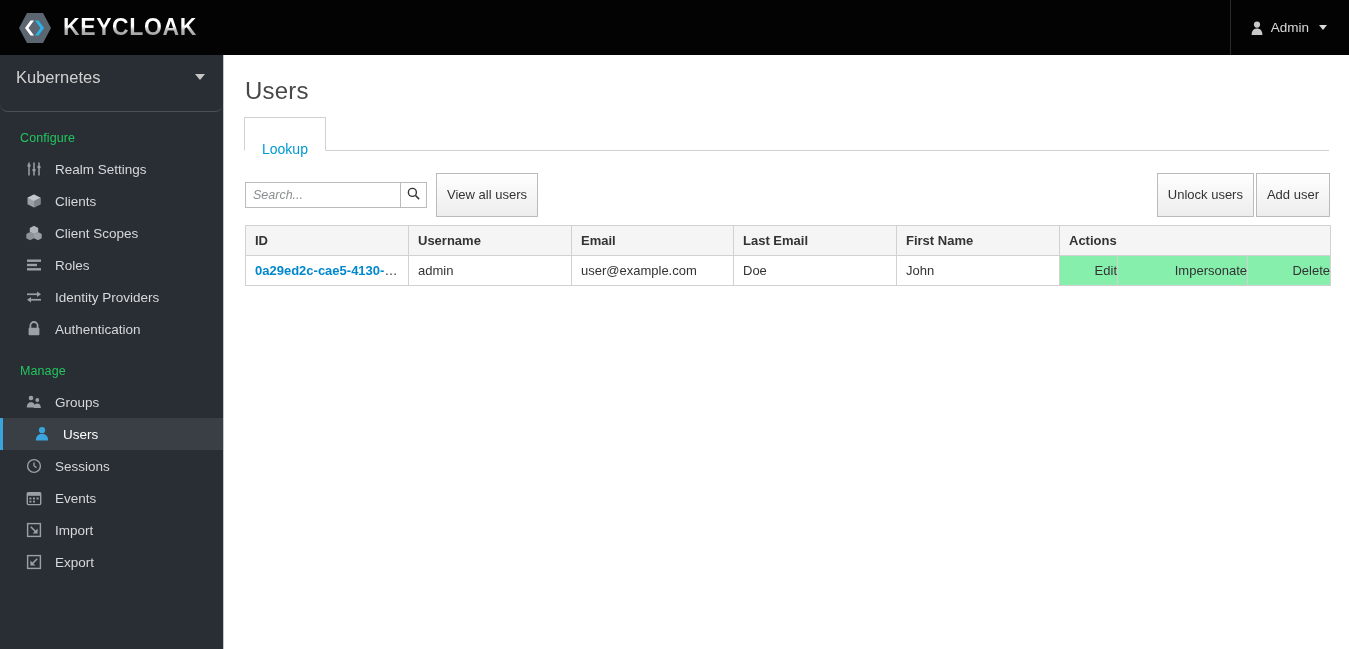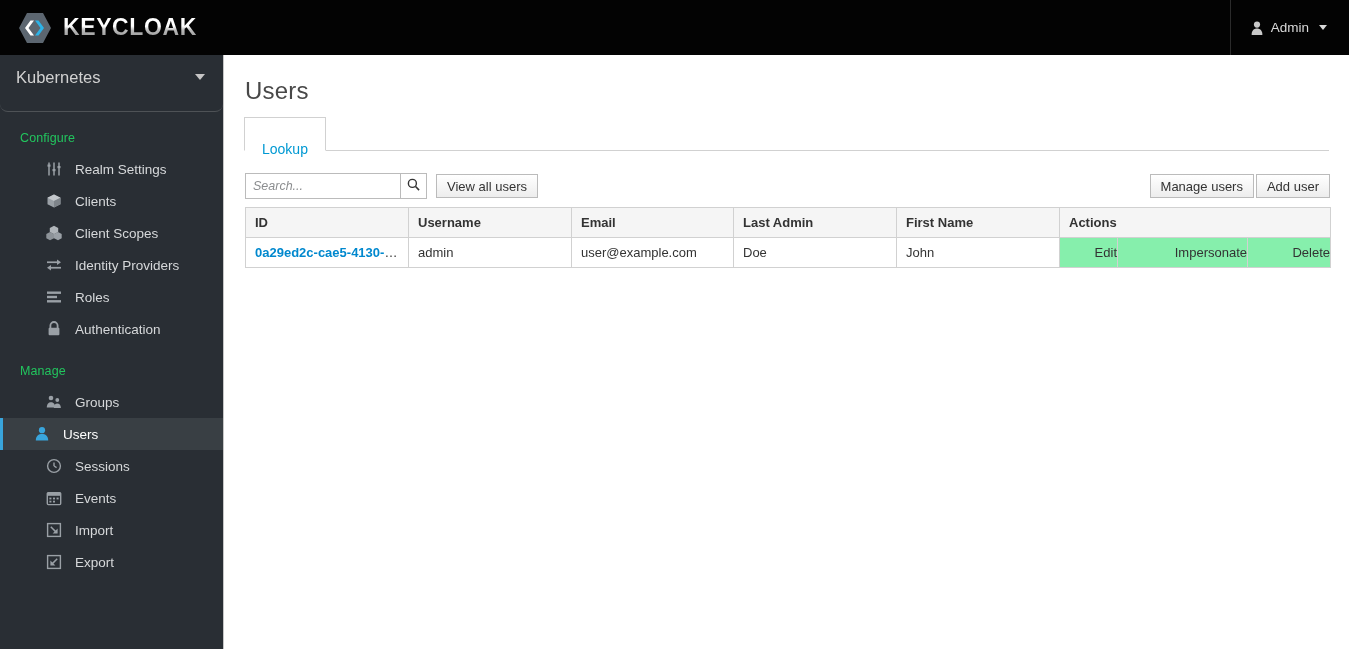--- a/index.html
+++ b/index.html
@@ -96,21 +96,21 @@
   .nav-section-title {
     color: #22c55e;
     font-size: 12.5px;
     padding: 19px 0 8px 20px;
     letter-spacing: 0.1px;
   }
   .nav-item {
     display: flex;
     align-items: center;
     height: 32px;
-    padding-left: 42px;
+    padding-left: 22px;
     color: #d6d8da;
     font-size: 13.5px;
     cursor: pointer;
     border-left: 3px solid transparent;
     position: relative;
   }
   .nav-item .nav-icon {
     width: 17px;
     height: 17px;
     margin-right: 13px;
@@ -193,21 +193,21 @@
     height: 26px;
     border: 1px solid #bbbbbb;
     background: #ffffff;
     display: flex;
     align-items: center;
     justify-content: center;
     cursor: pointer;
     padding: 0;
   }
   .btn {
-    height: 24px;
+    height: 44px;
     padding: 0 10px;
     border: 1px solid #bbbbbb;
     background: linear-gradient(180deg, #ffffff 0%, #ededed 100%);
     font-size: 13px;
     font-family: "Liberation Sans", sans-serif;
     color: #333333;
     cursor: pointer;
     line-height: 24px;
   }
   .btn-viewall { margin-left: 9px; }
@@ -339,40 +339,40 @@
         <polygon points="4,7 8,9 8,13.2 4,15.2 0.3,13.2 0.3,9" fill="#8d9399"></polygon>
         <polygon points="12,7 15.7,9 15.7,13.2 12,15.2 8,13.2 8,9" fill="#9aa0a6"></polygon>
       </svg>
     </span>
     <span class="nav-label">Client Scopes</span>
   </div>
 
   <div class="nav-item">
     <span class="nav-icon">
       <svg width="16" height="16" viewBox="0 0 16 16" xmlns="http://www.w3.org/2000/svg">
+        <rect x="1" y="2.5" width="14" height="2.4" fill="#9aa0a6"></rect>
+        <rect x="1" y="6.8" width="10" height="2.4" fill="#9aa0a6"></rect>
+        <rect x="1" y="11.1" width="14" height="2.4" fill="#9aa0a6"></rect>
+      </svg>
+    </span>
+    <span class="nav-label">Roles</span>
+  </div>
+
+  <div class="nav-item">
+    <span class="nav-icon">
+      <svg width="16" height="16" viewBox="0 0 16 16" xmlns="http://www.w3.org/2000/svg">
         <g fill="#9aa0a6">
           <rect x="1" y="4.4" width="11" height="1.7"></rect>
           <polygon points="11,2.4 15,5.25 11,8.1"></polygon>
           <rect x="4" y="9.9" width="11" height="1.7"></rect>
           <polygon points="5,7.9 1,10.75 5,13.6"></polygon>
         </g>
       </svg>
     </span>
     <span class="nav-label">Identity Providers</span>
-  </div>
-
-  <div class="nav-item">
-    <span class="nav-icon">
-      <svg width="16" height="16" viewBox="0 0 16 16" xmlns="http://www.w3.org/2000/svg">
-        <rect x="1" y="2.5" width="14" height="2.4" fill="#9aa0a6"></rect>
-        <rect x="1" y="6.8" width="10" height="2.4" fill="#9aa0a6"></rect>
-        <rect x="1" y="11.1" width="14" height="2.4" fill="#9aa0a6"></rect>
-      </svg>
-    </span>
-    <span class="nav-label">Roles</span>
   </div>
 
 
   <div class="nav-item">
     <span class="nav-icon">
       <svg width="16" height="16" viewBox="0 0 16 16" xmlns="http://www.w3.org/2000/svg">
         <path d="M4.4 7 L4.4 4.6 A3.6 3.6 0 0 1 11.6 4.6 L11.6 7" stroke="#9aa0a6" stroke-width="1.8" fill="none"></path>
         <rect x="2.6" y="6.8" width="10.8" height="7.4" rx="1" fill="#9aa0a6"></rect>
       </svg>
     </span>
@@ -473,42 +473,42 @@
             <svg width="13" height="13" viewBox="0 0 14 14" xmlns="http://www.w3.org/2000/svg">
               <circle cx="5.8" cy="5.8" r="4.3" stroke="#333333" stroke-width="1.5" fill="none"></circle>
               <line x1="9.2" y1="9.2" x2="13" y2="13" stroke="#333333" stroke-width="1.7"></line>
             </svg>
           </span>
         </button>
       </div>
       <button class="btn btn-viewall">View all users</button>
     </div>
     <div class="toolbar-right">
-      <button class="btn">Manage users</button>
+      <button class="btn">Unlock users</button>
       <button class="btn">Add user</button>
     </div>
   </div>
 
   <table class="user-table">
     <colgroup>
       <col style="width:163px">
         <col style="width:163px">
         <col style="width:162px">
       <col style="width:163px">
         <col style="width:163px">
       <col style="width:58px">
         <col style="width:130px">
         <col style="width:83px">
     </colgroup>
     <thead>
       <tr>
         <th>ID</th>
         <th>Username</th>
         <th>Email</th>
-        <th>Last Admin</th>
+        <th>Last Email</th>
         <th>First Name</th>
         <th colspan="3">Actions</th>
       </tr>
     </thead>
     <tbody>
       <tr>
         <td>
           <a class="id-link">0a29ed2c-cae5-4130-9c...</a>
         </td>
         <td>admin</td>

